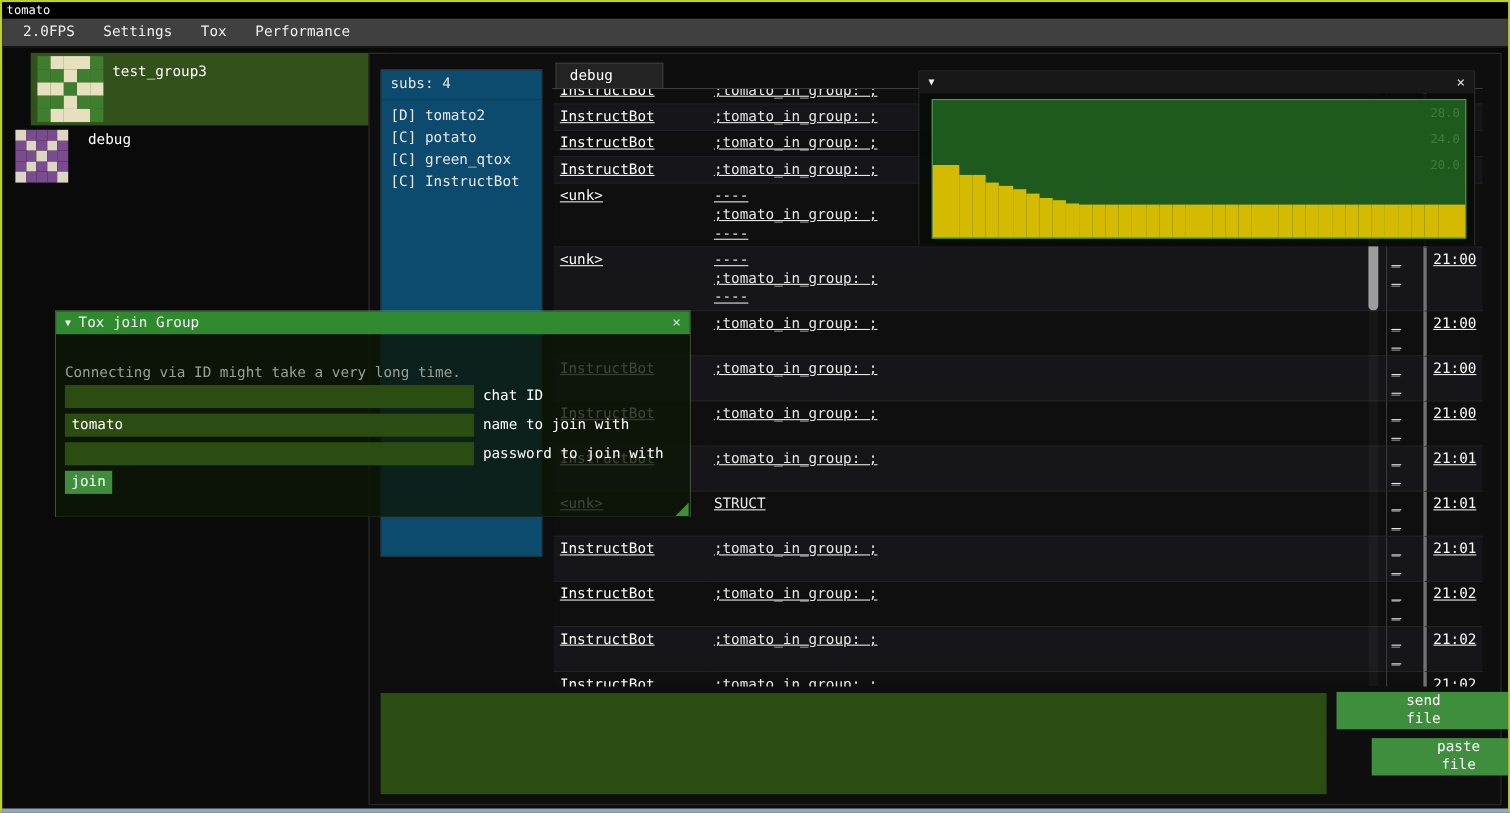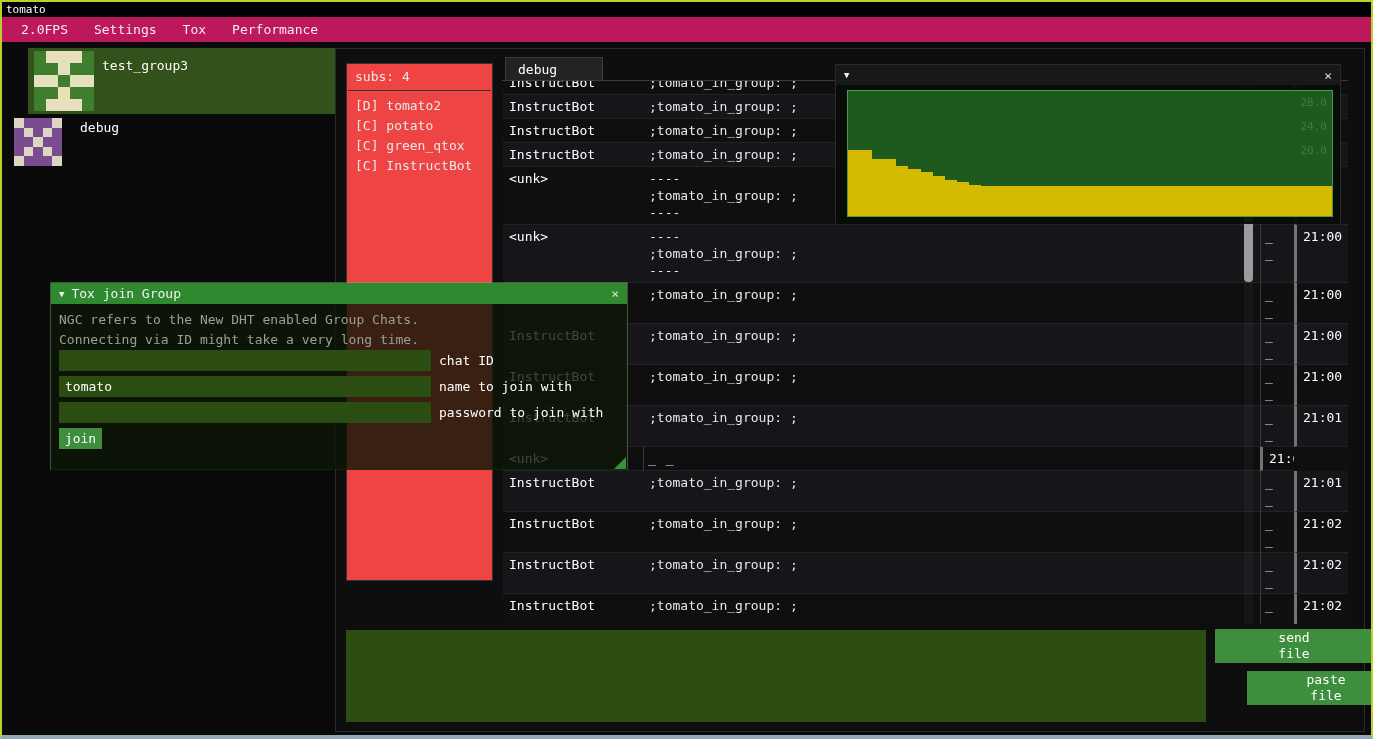--- a/index.html
+++ b/index.html
@@ -3,45 +3,45 @@
 <meta charset="utf-8">
 <style>
   *{margin:0;padding:0;box-sizing:border-box;}
   html,body{background:#222;}
   .screen{
     position:relative;width:1373px;height:739px;background:#0a0a0a;
     border:2px solid #bfcf2a;border-bottom:4px solid #8fa9ba;overflow:hidden;
     font-family:"DejaVu Sans Mono","Liberation Mono",monospace;font-size:13px;color:#e8e8e8;
   }
   .titlebar{position:absolute;left:0;top:0;width:100%;height:15px;background:#000;font-size:11px;line-height:15px;padding-left:4px;color:#fff;}
-  .menubar{position:absolute;left:0;top:15px;width:100%;height:26px;background:#be185d;border-bottom:1px solid #0a0a0a;display:flex;align-items:center;padding-left:6px;text-align:center;}
+  .menubar{position:absolute;left:0;top:15px;width:100%;height:26px;background:#404040;border-bottom:1px solid #0a0a0a;display:flex;align-items:center;padding-left:6px;text-align:center;}
   .menu-item{padding:0 13px;height:100%;display:flex;align-items:center;color:#efefef;}
 
   .sidebar{position:absolute;left:0;top:41px;width:331px;bottom:0;}
   .group-item{position:absolute;left:4px;width:324px;}
   .group-item.selected{background:#33511a;}
   .g1{top:5px;height:66px;margin-left:22px;}
   .g2{top:73px;height:56px;}
   .avatar{position:absolute;display:grid;}
   .g1 .avatar{left:6px;top:3px;width:60px;height:60px;}
   .g2 .avatar{left:8px;top:2px;width:48px;height:48px;}
   .group-name{position:absolute;left:74px;top:10px;color:#fff;}
   .g2 .group-name{top:4px;}
 
   .main-window{position:absolute;left:333px;top:46px;width:1030px;height:684px;background:#0e0e0e;border:1px solid #2c2c2c;}
   .tab{position:absolute;left:169px;top:8px;width:98px;height:24px;background:#232323;border:1px solid #3c3c3c;border-bottom:none;line-height:23px;padding-left:12px;color:#fff;}
   .tab-underline{position:absolute;left:166px;top:31px;width:846px;height:1px;background:#3c3c3c;}
 
-  .members{position:absolute;left:10px;top:14px;width:147px;height:518px;border:1px solid #333;background:#ef4444;}
+  .members{position:absolute;left:10px;top:14px;width:147px;height:443px;border:1px solid #333;background:#0c4a6e;}
   .members-header{position:absolute;left:8px;top:5px;}
   .members-sep{position:absolute;left:1px;top:26px;width:143px;height:1px;background:#333;}
   .member-item{position:absolute;left:8px;height:18px;line-height:18px;}
   .mi0{top:33px}.mi1{top:53px}.mi2{top:73px}.mi3{top:93px}
 
-  .table-wrap{position:absolute;left:167px;top:32px;width:845px;height:543px;overflow:hidden;background:#0d0d0d;}
+  .table-wrap{position:absolute;left:167px;top:32px;width:845px;height:543px;overflow:hidden;background:#0d0d0d;text-decoration:underline;}
   .messages{margin-top:-10px;}
   .msg-row{display:grid;grid-template-columns:140px 617px 34px 54px;}
   .msg-row:nth-child(odd){background:#0f0f0f;}
   .msg-row:nth-child(even){background:#15151a;}
   .cell{padding:3px 6px;line-height:17px;border-bottom:1px solid #232323;white-space:pre-line;overflow:hidden;}
   .cell.sender{color:#fff;}
   .cell.flags{border-left:1px solid #3a3a3a;color:#e2e2e2;padding-left:4px;letter-spacing:1px;}
   .cell.time{border-left:3px solid #737373;color:#ffffff;text-align:center;}
 
   .scroll-track{position:absolute;left:908px;top:32px;width:9px;height:543px;background:rgba(255,255,255,0.03);}
@@ -230,20 +230,21 @@
             <div class="cell time">21:00</div>
           </div>
           <div class="msg-row normal">
             <div class="cell sender">InstructBot</div>
             <div class="cell text">;tomato_in_group: ;</div>
             <div class="cell flags">_ _</div>
             <div class="cell time">21:01</div>
           </div>
           <div class="msg-row normal">
             <div class="cell sender">&lt;unk&gt;</div>
+            <div class="cell text">STRUCT</div>
             <div class="cell flags">_ _</div>
             <div class="cell time">21:01</div>
           </div>
           <div class="msg-row normal">
             <div class="cell sender">InstructBot</div>
             <div class="cell text">;tomato_in_group: ;</div>
             <div class="cell flags">_ _</div>
             <div class="cell time">21:01</div>
           </div>
           <div class="msg-row normal">
@@ -276,21 +277,20 @@
 file</button>
   </div>
 
   <div class="imwin join-window">
     <div class="win-header jw-header">
       <span class="collapse-icon">▼</span>
       <span class="win-title">Tox join Group</span>
       <span class="close-icon">×</span>
     </div>
     <div class="jw-body">
-      <div class="jw-desc d0">NGC refers to the New DHT enabled Group Chats.</div>
       <div class="jw-desc d1">Connecting via ID might take a very long time.</div>
 
       <input class="jw-input f0" value="" style="">
       <span class="jw-label l0">chat ID</span>
 
       <input class="jw-input f1" value="tomato" style="">
       <span class="jw-label l1">name to join with</span>
 
       <input class="jw-input f2" value="" style="">
       <span class="jw-label l2">password to join with</span>

